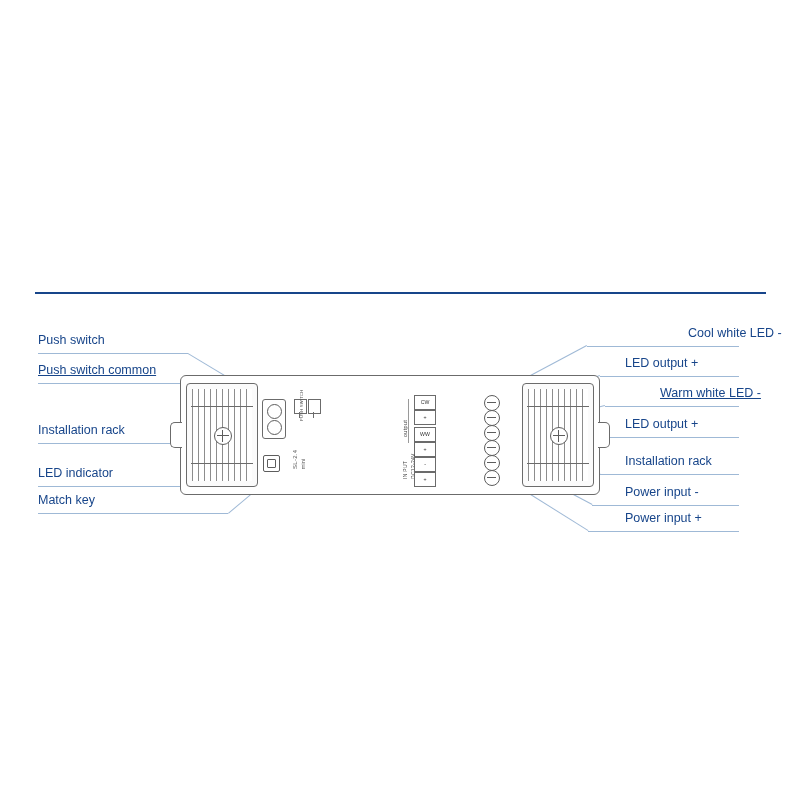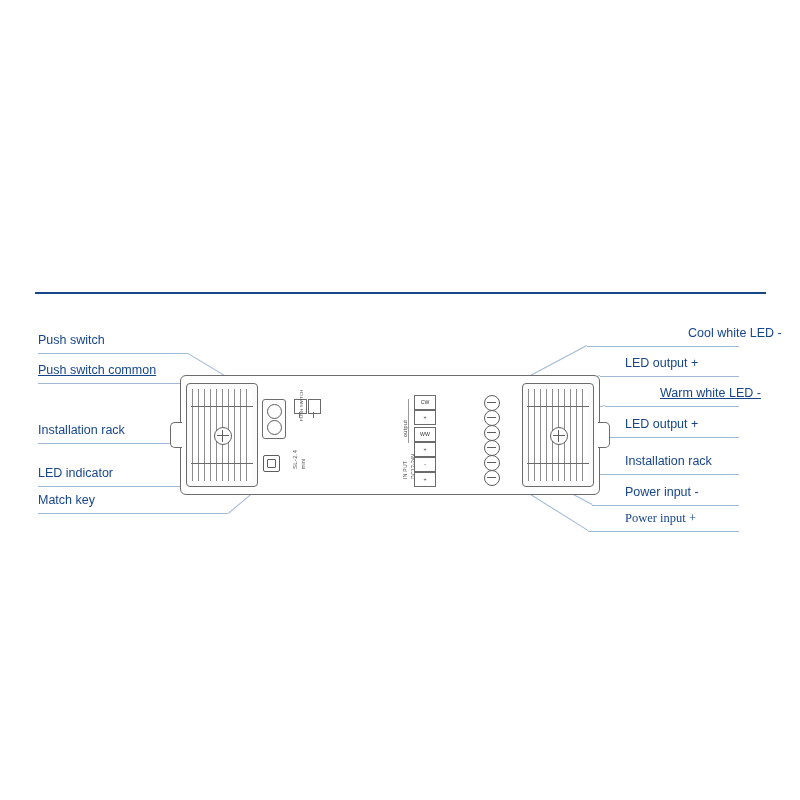--- a/index.html
+++ b/index.html
@@ -330,21 +330,21 @@
   <div class="diag" style="left:603px; top:437px; width:40px; transform:rotate(184deg);"></div>
 
   <div class="label right" style="left:625px; top:454px;">Installation rack</div>
   <div class="leader" style="left:600px; top:474px; width:139px;"></div>
   <div class="diag" style="left:600px; top:474px; width:40px; transform:rotate(200deg);"></div>
 
   <div class="label right" style="left:625px; top:485px;text-align:right;">Power input -</div>
   <div class="leader" style="left:592px; top:505px; width:147px;"></div>
   <div class="diag" style="left:592px; top:505px; width:62px; transform:rotate(208deg);"></div>
 
-  <div class="label right" style="left:625px; top:511px;font-family:Liberation Serif, serif;">Power input +</div>
+  <div class="label right" style="left:625px; top:511px;">Power input +</div>
   <div class="leader" style="left:588px; top:531px; width:151px;"></div>
   <div class="diag" style="left:588px; top:531px; width:85px; transform:rotate(212deg);"></div>
 
   <div id="device">
 
     <div class="body-outline"></div>
     <div class="notch left"></div>
     <div class="notch right"></div>
 
     <div class="endblock left">

